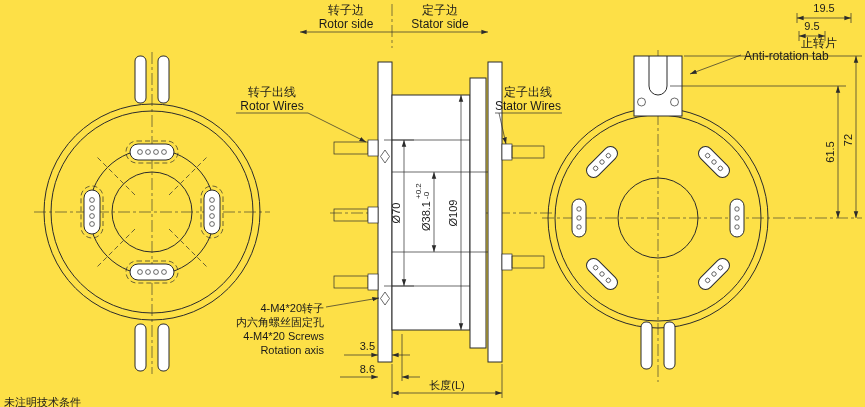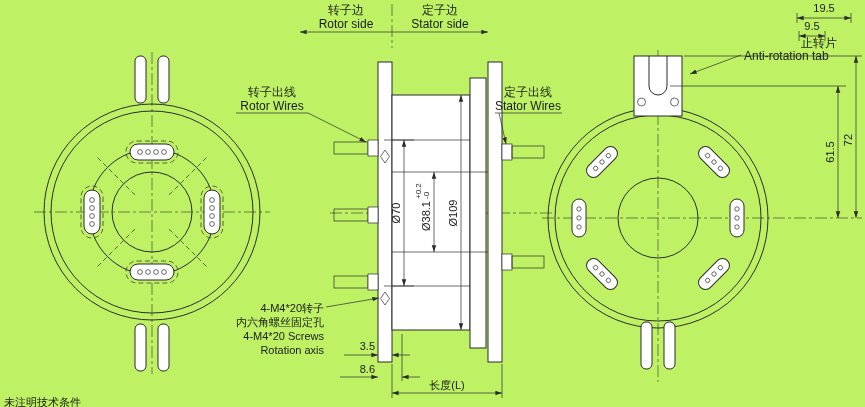--- a/index.html
+++ b/index.html
@@ -1,16 +1,16 @@
 <!DOCTYPE html>
 <html><head>
 <meta charset="utf-8">
 <style>
   html,body{margin:0;padding:0;background:#ffffff;}
-  #stage{position:relative;width:865px;height:407px;background:#bef264;overflow:hidden;}
+  #stage{position:relative;width:865px;height:407px;background:#fde047;overflow:hidden;}
   svg{display:block;}
   svg text{font-family:"Liberation Sans","DejaVu Sans",sans-serif;fill:#1a1a1a;}
   .t12{font-size:12px}
   .t11{font-size:11px}
   .t8{font-size:8px}
   .mid{text-anchor:middle}
   .end{text-anchor:end}
   .s-ln{stroke:#2b2b2b;stroke-width:1;fill:none}
   .s-th{stroke:#2b2b2b;stroke-width:.7;fill:none}
   .cl{stroke:#2b2b2b;stroke-width:.6;stroke-dasharray:12 3 3 3;fill:none}

